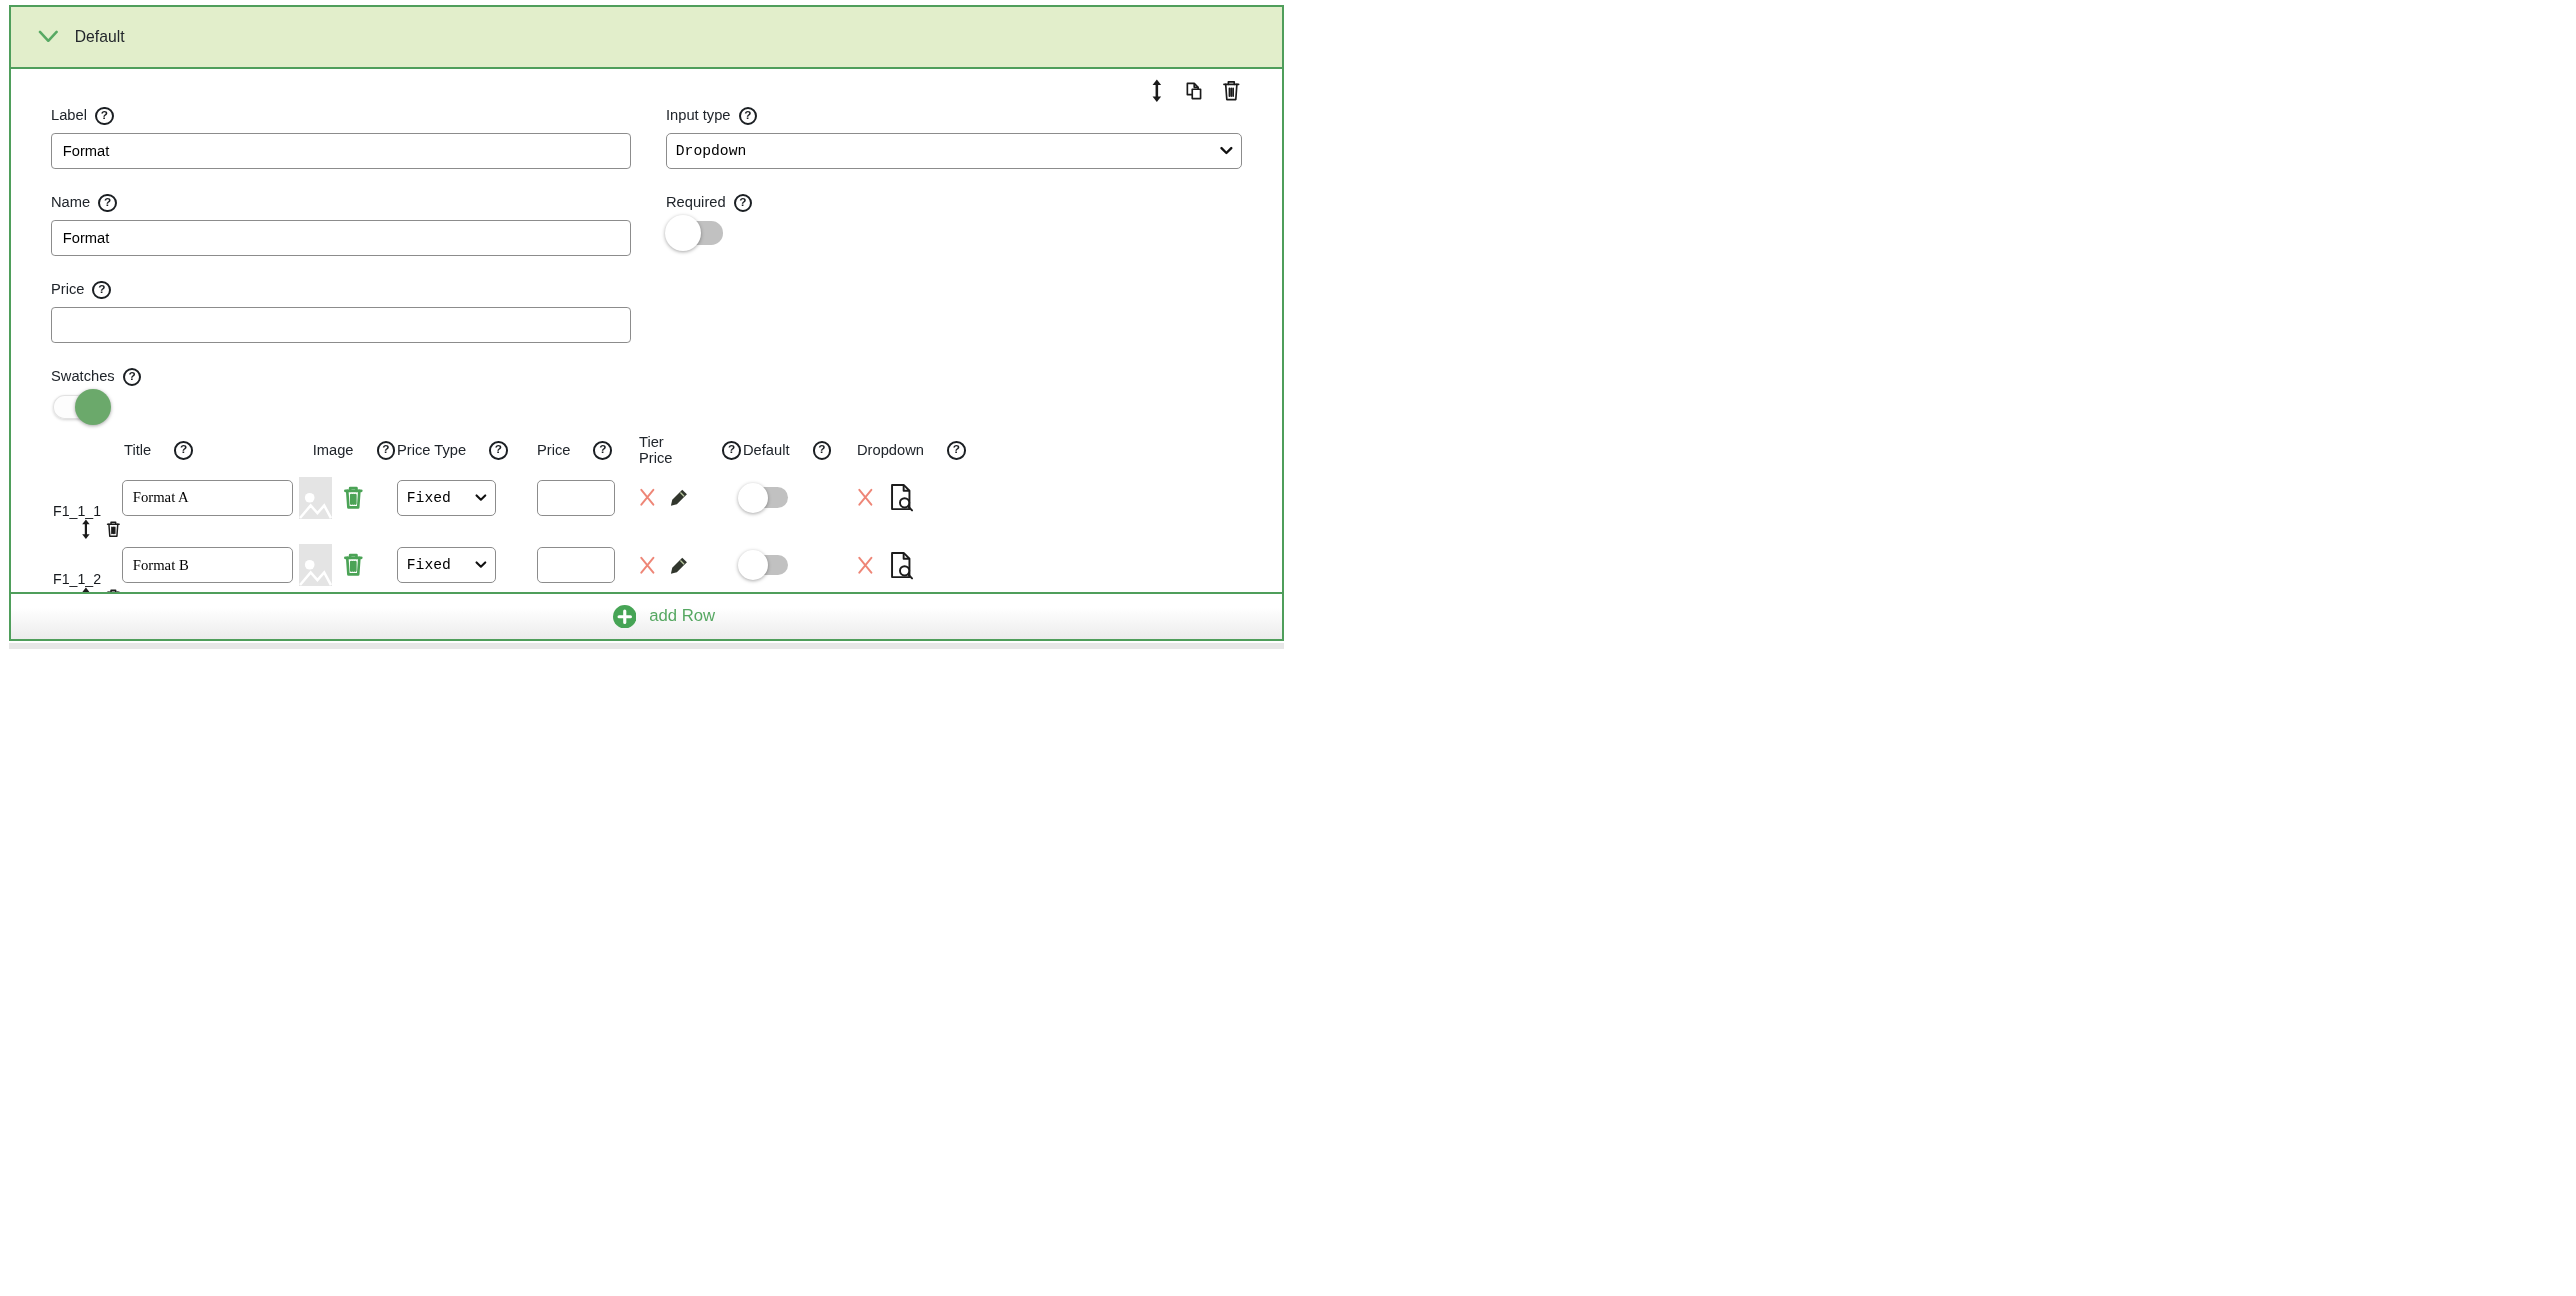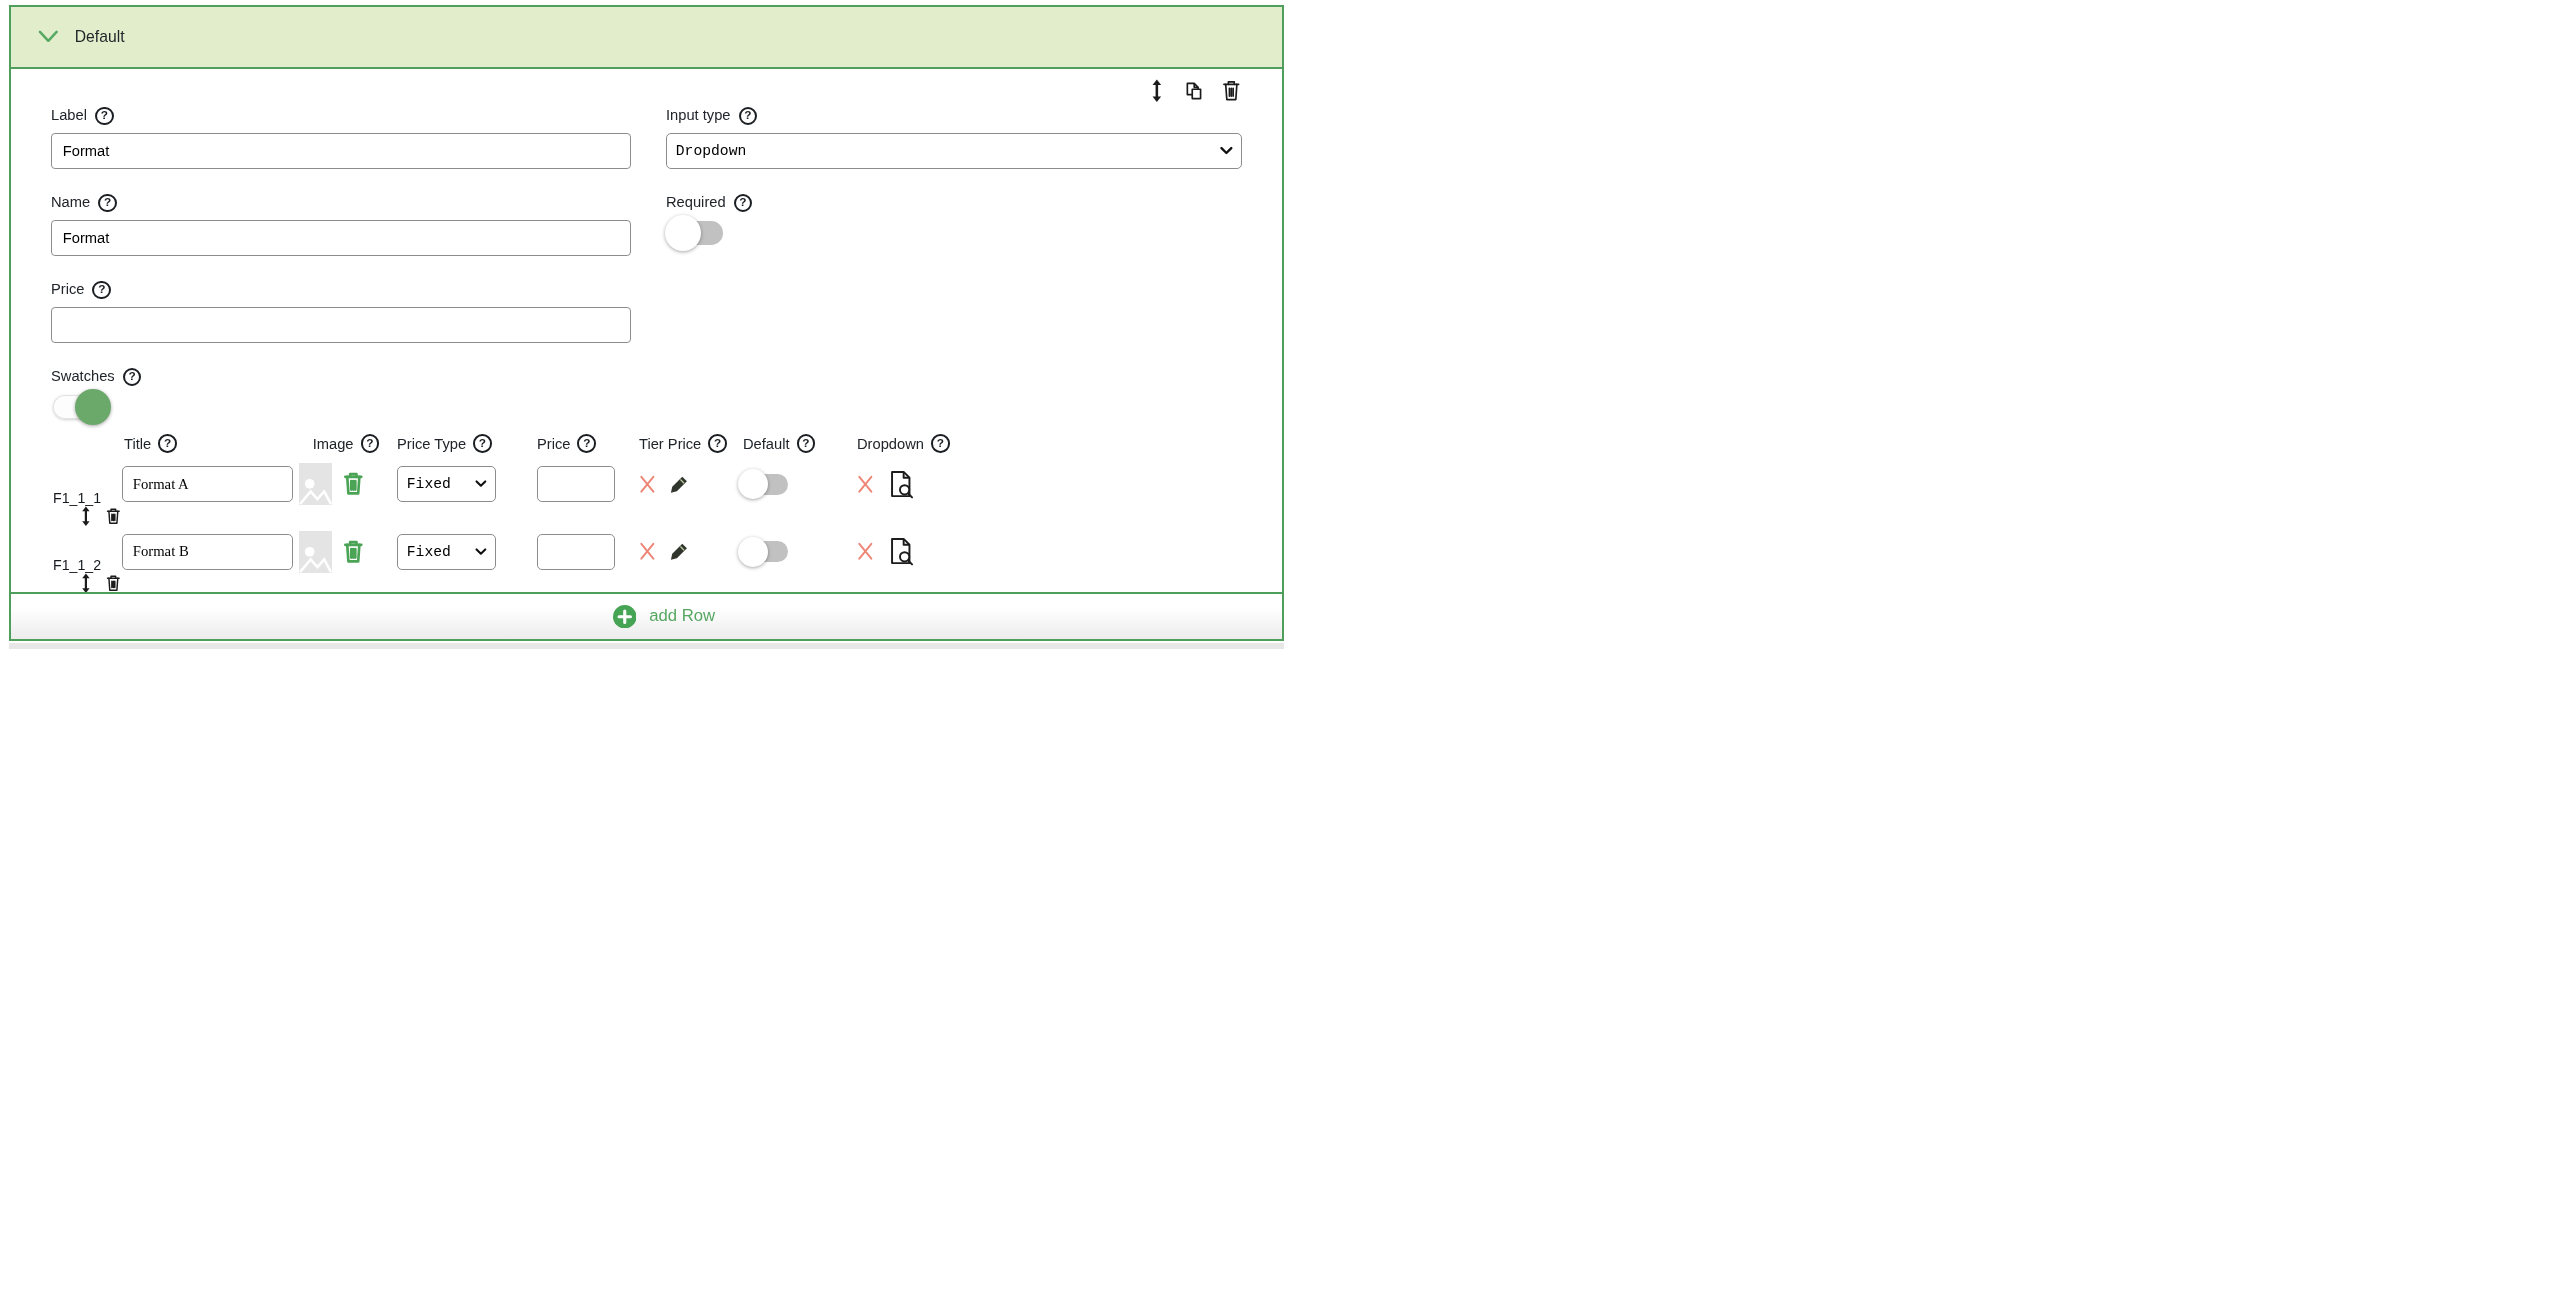--- a/index.html
+++ b/index.html
@@ -35,21 +35,21 @@
   .toggle.off .knob { left:-2.9px; background:#fff; }
   .toggle.on { background:#fdfdfd; box-shadow:inset 0 0 0 1px #e2e2e2, 0 1px 2.9px rgba(0,0,0,.18); }
   .toggle.on .knob { right:-2.9px; background:#6ba96b; }
   .toggle.small { width:47px; height:20.6px; margin:0; }
   .toggle.small .knob { width:30px; height:30px; }
 
   
   .swatch-table { margin-top:15.7px; }
   .trow { display:grid; grid-template-columns:71px 177px 98px 140px 102px 102px 116px 1fr 63px; align-items:center; }
   .thead { margin-bottom:9.8px; }
-  .thead .hcell { display:flex; align-items:center; gap:7px; font-size:14.7px; color:#20252b; }
+  .thead .hcell { display:flex; align-items:center; gap:23px; font-size:14.7px; color:#20252b; }
   .pad2 { padding-left:2px; } .pad14 { padding-left:13.7px; }
   .drow { margin-bottom:3.9px; }
   .row-id { font-size:14.2px; color:#16191d; padding-left:2px;margin-top:27px; }
   .cell-title input { width:171px; height:36px; border:1.5px solid #8c8c8c; border-radius:4.9px; font-size:14.7px; padding:0 9.8px; font-family:Liberation Serif, serif; }
   .cell-img { display:flex; align-items:center; gap:9.8px; }
   .img-ph { width:33px; height:42px; background:#e4e4e4; display:flex; align-items:flex-end; justify-content:center; overflow:hidden; cursor:pointer; }
   .cell-ptype .select-wrap { width:99px; }
   .cell-price input { width:78px; height:36px; border:1.5px solid #8c8c8c; border-radius:4.9px; font-size:14.7px; padding:0 7.8px; font-family:inherit; }
   .icon-pair { display:flex; align-items:center; gap:14.7px; }
   .row-actions { display:flex; align-items:center; gap:13.7px; justify-content:flex-end; }

